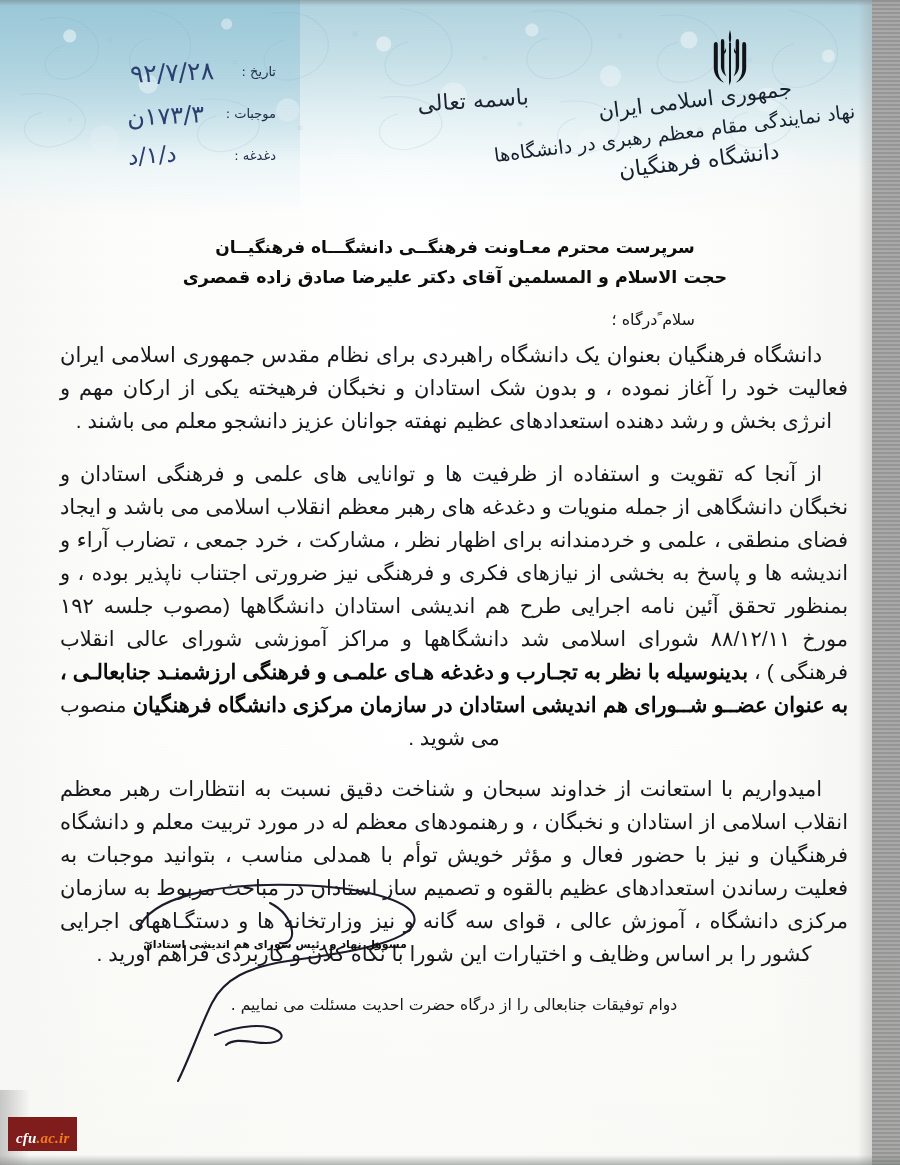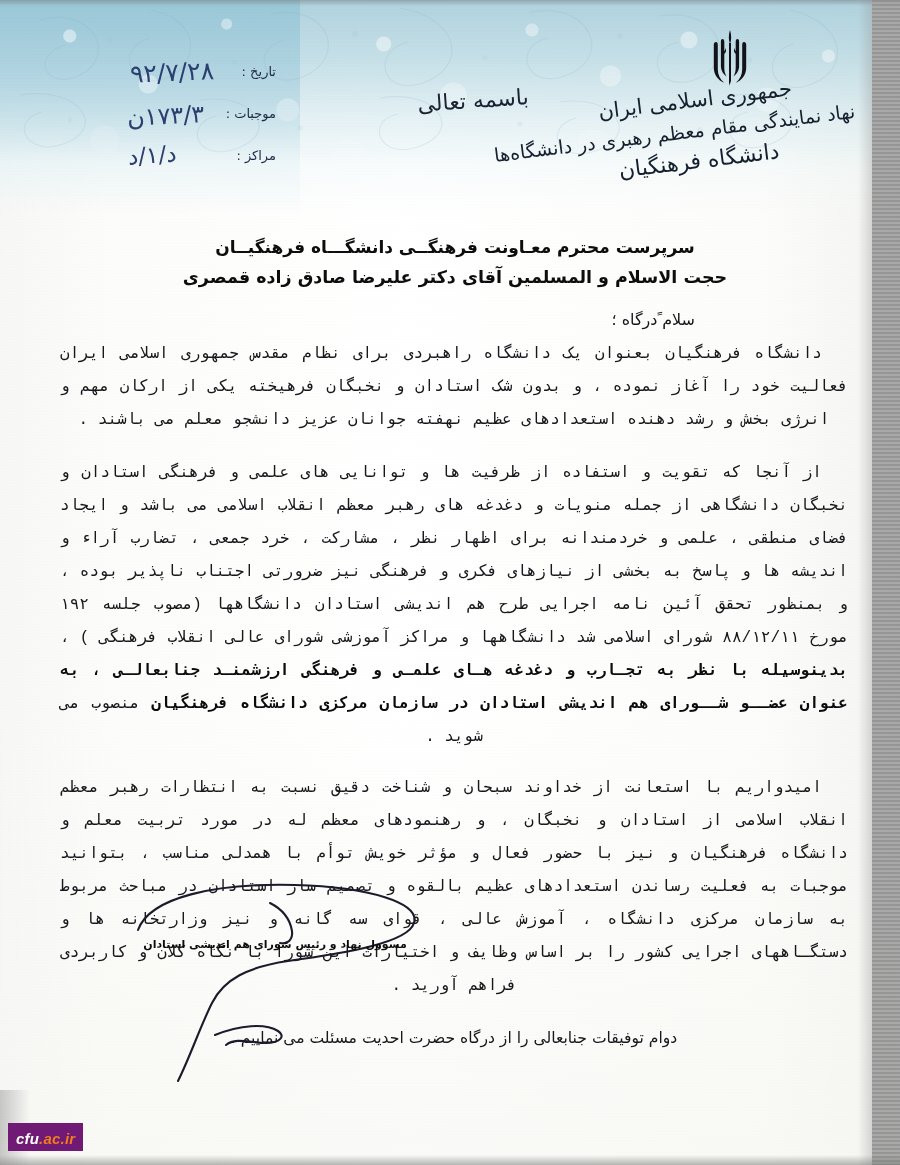--- a/index.html
+++ b/index.html
@@ -232,27 +232,27 @@
   }
 
   .body {
     position: absolute;
     right: 52px;
     left: 60px;
     top: 338px;
     color: #17171c;
   }
   .para {
-    font-size: 16px;
+    font-size: 21px;
     line-height: 33px;
     text-align: justify;
     text-align-last: center;
     text-indent: 26px;
     margin: 0 0 20px 0;
-    font-family: Liberation Mono, monospace;
+    font-family: Liberation Sans, sans-serif;
     color: #17171c;
   }
   .para.p2 { margin-bottom: 18px; }
   .para b { font-weight: bold; color: #0b0b0e; }
   .closing {
     font-size: 15.6px;
     line-height: 30px;
     text-align: center;
     margin: 14px 0 0 0;
     font-family: "DejaVu Sans", sans-serif;
@@ -288,26 +288,26 @@
     height: 215px;
     z-index: 2;
     pointer-events: none;
   }
 
   
   .footer-mark {
     position: absolute;
     left: 8px;
     bottom: 14px;
-    background: #701a75;
-    padding: 7px 8px 4px 8px;
+    background: #7f1d1d;
+    padding: 13px 8px 4px 8px;
     font-size: 15px;
     font-weight: bold;
     font-style: italic;
-    font-family: Liberation Sans, sans-serif;
+    font-family: Liberation Serif, serif;
     letter-spacing: .2px;
     z-index: 5;
     direction: ltr;
   }
   .footer-mark .w { color: #ffffff; }
   .footer-mark .o { color: #f07c1e; }
 
   
   .top-shadow {
     position: absolute;
@@ -360,21 +360,21 @@
   <div class="form-fields">
     <div class="form-row r1">
       <span class="form-label">تاریخ :</span>
       <span class="form-value">۹۲/۷/۲۸</span>
     </div>
     <div class="form-row r2">
       <span class="form-label">موجبات :</span>
       <span class="form-value">۱۷۳/۳ن</span>
     </div>
     <div class="form-row r3">
-      <span class="form-label">مراکز :</span>
+      <span class="form-label">دغدغه :</span>
       <span class="form-value">د/۱/د</span>
     </div>
   </div>
 
   <div class="bismillah">باسمه تعالی</div>
 
   <svg class="emblem" viewBox="0 0 56 62">
     <g fill="#111319">
       <path d="M28 4 c1.6 5 1.6 10 0 14 c-1.6 -4 -1.6 -9 0 -14 z"></path>
       <path d="M27 17 h2 v38 c-0.8 2.2 -1.4 3.6 -1 5 c-0.6 -1.6 -1.2 -3 -1 -5 z"></path>

